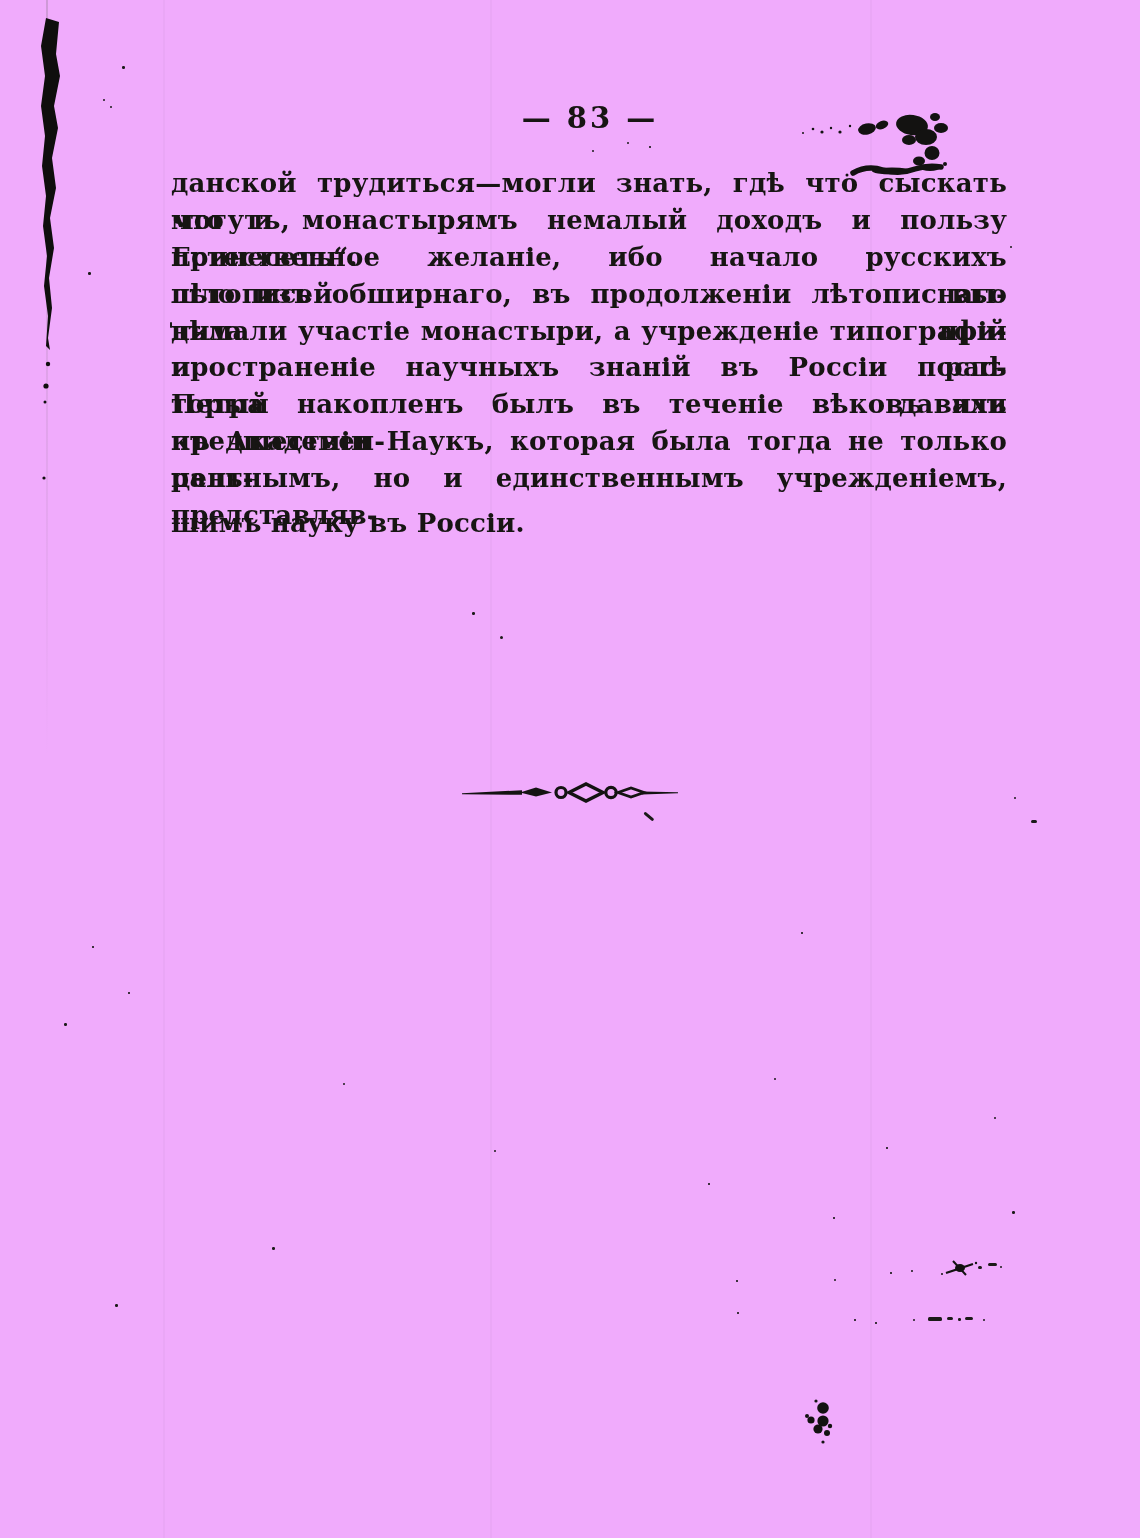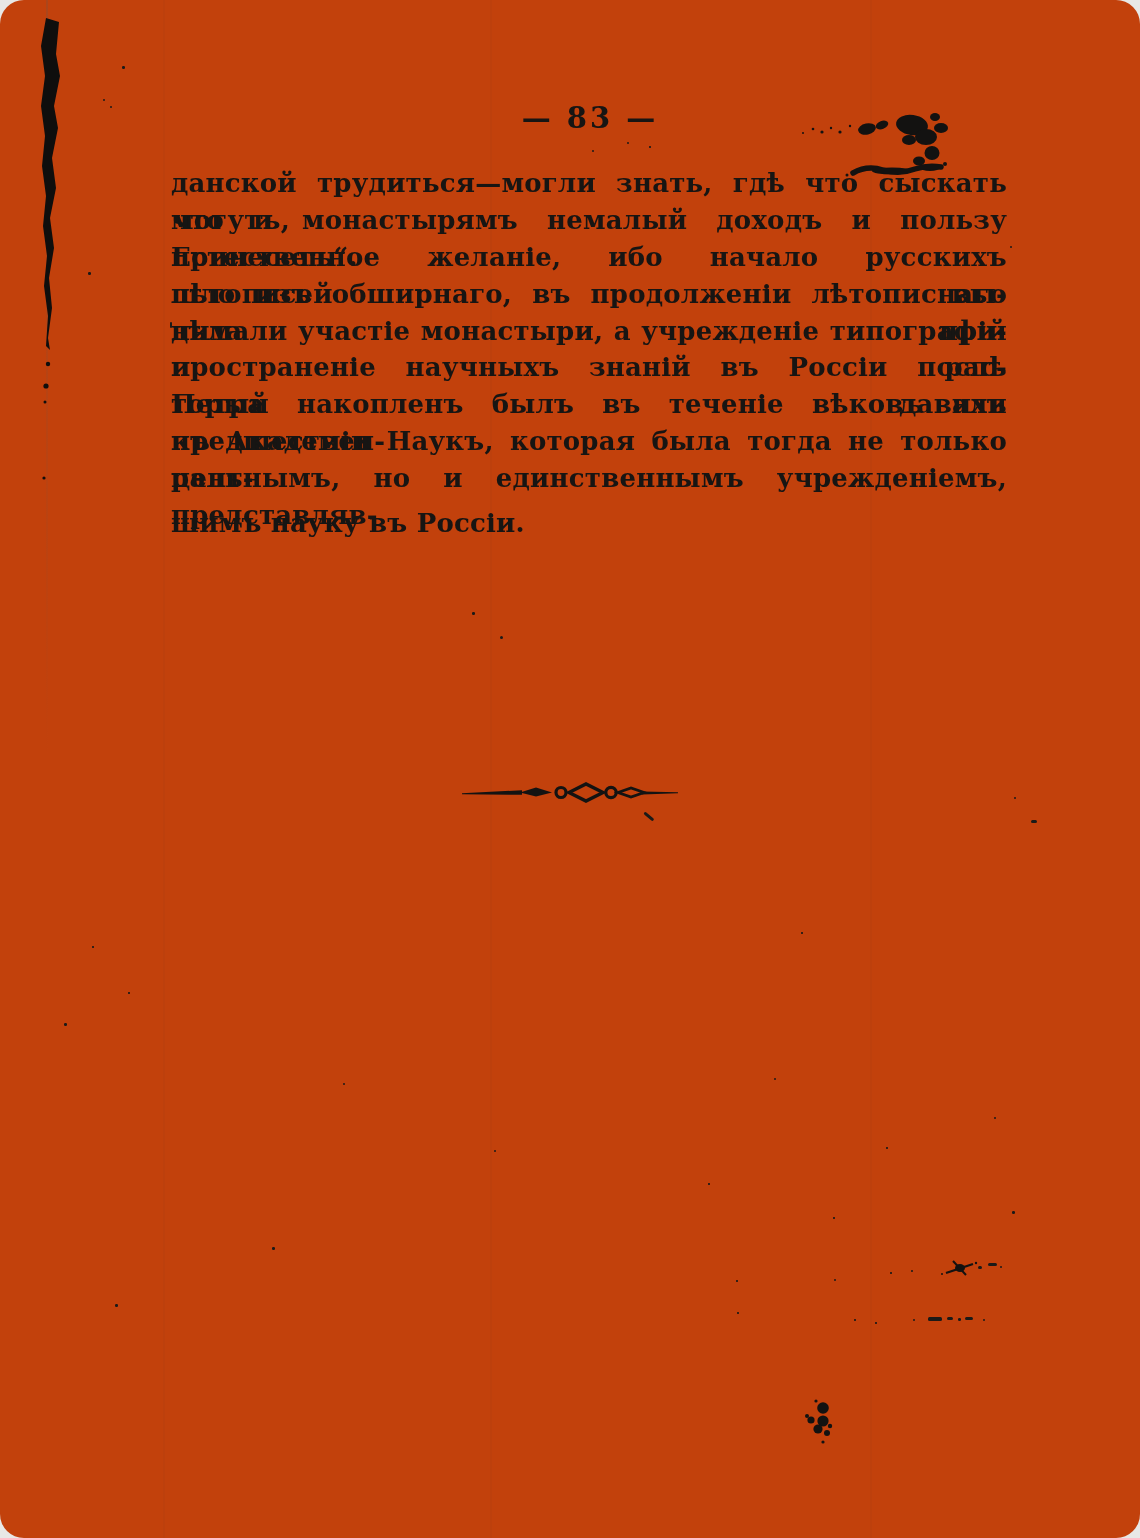--- a/index.html
+++ b/index.html
@@ -1,23 +1,22 @@
 <!DOCTYPE html>
 <html><head>
 <meta charset="utf-8">
 <style>
   html,body{margin:0;padding:0;background:#e8e8e6;}
   .page{
     position:relative;
     width:1140px;height:1538px;
-    background:#c2410c;
+    background:#f0abfc;
     overflow:hidden;
     font-family:"DejaVu Serif","Liberation Serif",serif;
     color:#171513;
-    border-radius:24px;
   }
   .scan-line{position:absolute;top:0;width:2px;height:100%;background:rgba(60,60,55,0.03);}
   .bind-shadow{position:absolute;left:46px;top:0;width:2px;height:760px;
     background:linear-gradient(to bottom, rgba(90,88,84,0.22), rgba(90,88,84,0.0));}
   .hdr{
     position:absolute;left:20px;top:101px;width:1140px;
     text-align:center;font-size:29px;font-weight:bold;letter-spacing:3px;
   }
   .body-block{
     position:absolute;left:171px;top:165px;width:836px;

